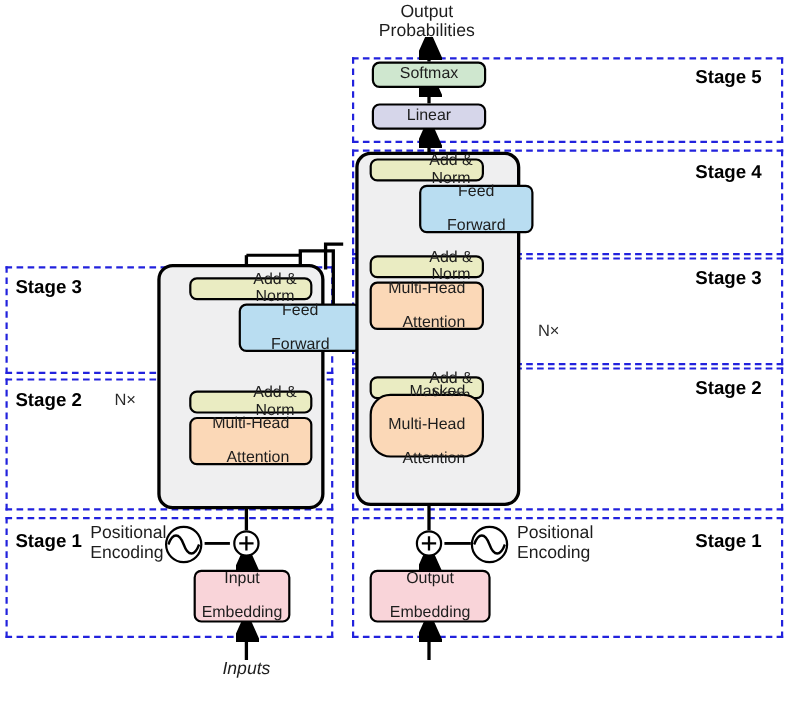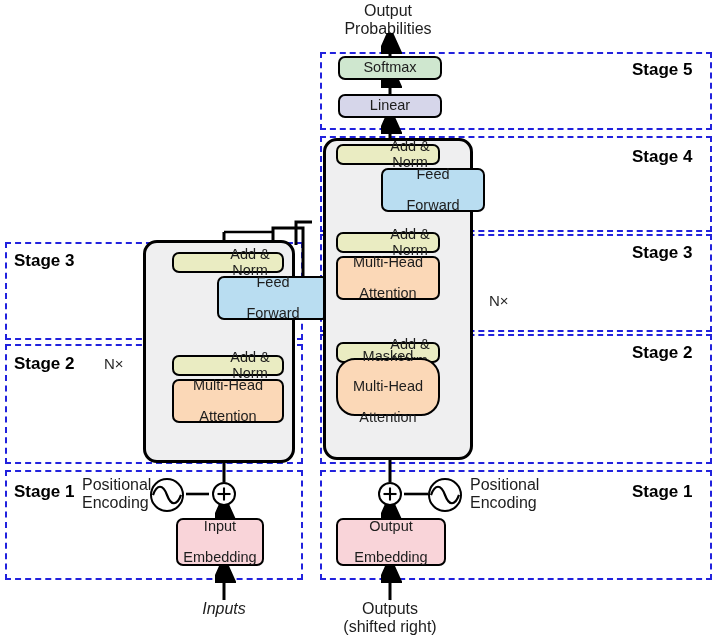--- a/index.html
+++ b/index.html
@@ -14,21 +14,21 @@
   
   .greybox{position:absolute;background:#efeff0;border:3px solid #000;border-radius:14px;box-sizing:border-box;}
 
   
   .blk{position:absolute;box-sizing:border-box;border:2.5px solid #000;border-radius:7px;
        display:flex;align-items:center;justify-content:center;text-align:center;
        font-size:14.5px;line-height:1.05;color:#1d1d1d;}
   .blk span{display:block;}
   .addnorm{background:#eaecc2;padding-left:44px;}
   .ffwd{background:#b9ddf1;margin-left:45px;}
-  .attn{background:#fbd8b7;}
+  .attn{background:#fbd8b7;text-align:right;}
   .softmax{background:#cfe7cf;}
   .linear{background:#d6d6ea;}
   .embed{background:#f9d4d9;}
 
   
   .txt{position:absolute;font-size:16px;color:#1d1d1d;white-space:nowrap;line-height:1.12;}
   .txt.c{text-align:center;}
   .nx{position:absolute;font-size:15px;color:#2a2a2a;}
 
   
@@ -258,18 +258,14 @@
     <svg width="30" height="30" viewBox="0 0 30 30" style="display:block;">
       <path d="M1,15 C5,4 11,4 15,15 C19,26 25,26 29,15" fill="none" stroke="#000" stroke-width="2.2"></path>
     </svg>
   </div>
   <div class="txt" style="left:470px;top:476px;">
     <span>Positional</span><br>
     <span>Encoding</span>
   </div>
 
   <div class="txt c" style="left:174px;top:600px;width:100px;font-style:italic;">Inputs</div>
-  <div class="txt c" style="left:330px;top:600px;width:120px;">
-    <span>Outputs</span><br>
-    <span>(shifted right)</span>
-  </div>
 
 </div>
 
 </body></html>

